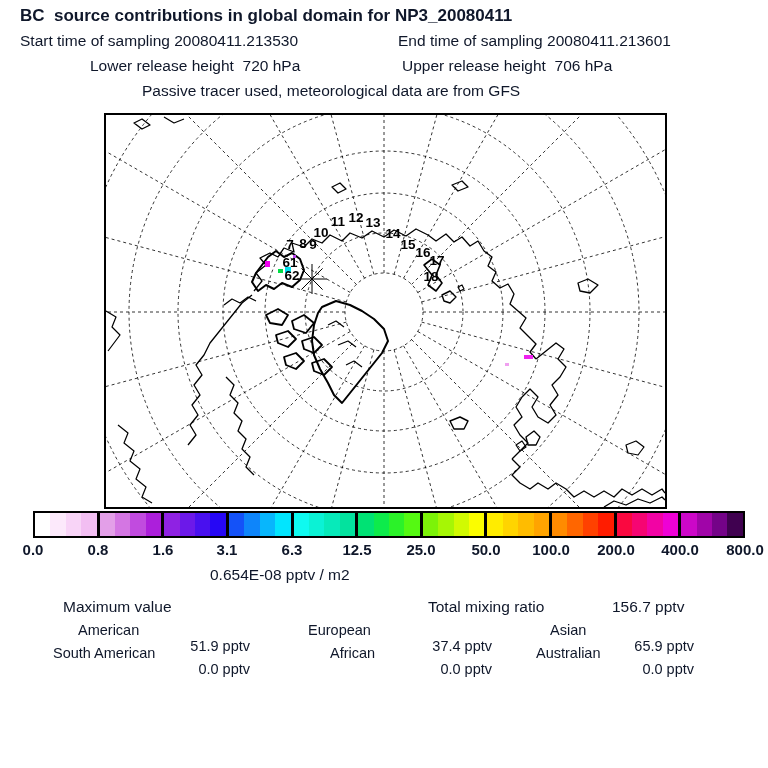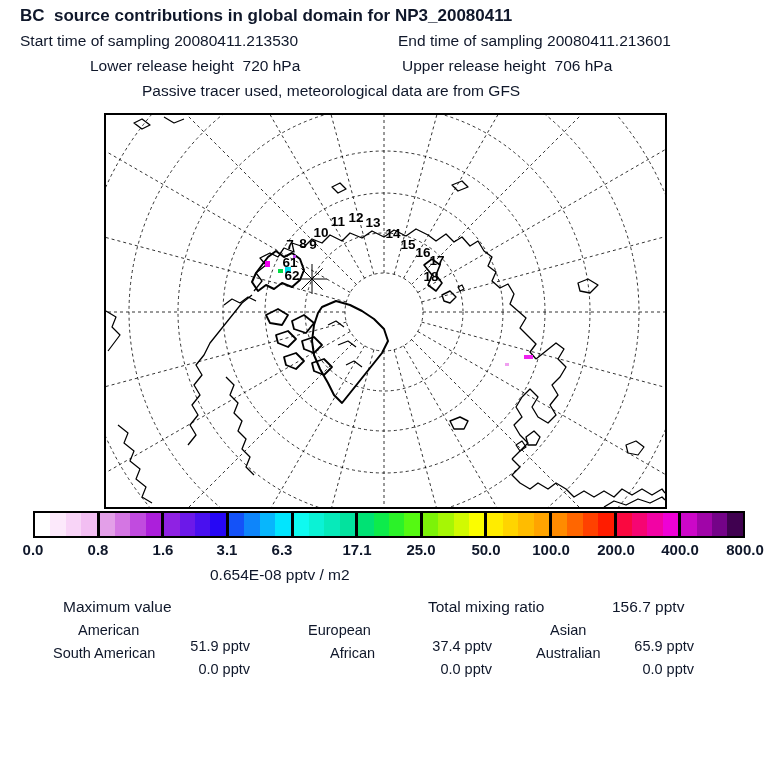--- a/index.html
+++ b/index.html
@@ -170,22 +170,22 @@
       <div class="cell" style="background: rgb(204, 7, 200); border-left: 3px solid rgb(0, 0, 0);"></div>
       <div class="cell" style="background: rgb(160, 5, 168);"></div>
       <div class="cell" style="background: rgb(116, 3, 136);"></div>
       <div class="cell" style="background: rgb(64, 1, 80);"></div>
     </div>
   <div class="cb-ticks">
     <span style="left:-2px">0.0</span>
     <span style="left:63px">0.8</span>
     <span style="left:128px">1.6</span>
     <span style="left:192px">3.1</span>
-    <span style="left:247px">6.3</span>
-    <span style="left:322px">17.1</span>
+    <span style="left:257px">6.3</span>
+    <span style="left:322px">12.5</span>
     <span style="left:386px">25.0</span>
     <span style="left:451px">50.0</span>
     <span style="left:516px">100.0</span>
     <span style="left:581px">200.0</span>
     <span style="left:645px">400.0</span>
     <span style="left:710px">800.0</span>
   </div>
 
   <span class="abs s1" style="left:63px;top:598px;">Maximum value</span>
   <span class="abs s1" style="left:210px;top:566px;">0.654E-08 pptv / m2</span>

